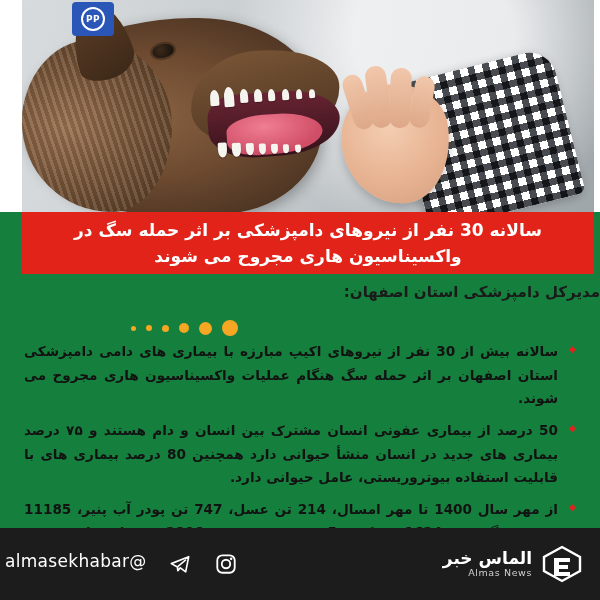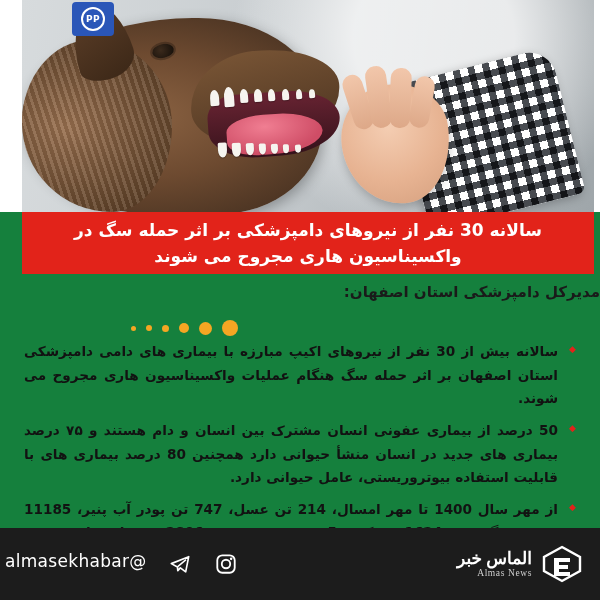--- a/index.html
+++ b/index.html
@@ -219,21 +219,21 @@
     display: flex; align-items: center;
   }
   .footer-left {
     display: flex; align-items: center; gap: 8px;
     padding-right: 16px; min-width: 190px;
   }
   .almas-logo {
     width: 44px; height: 40px;
     display: flex; align-items: center; justify-content: center;
   }
-  .almas-text { color: #fff; line-height: 1.15; font-family: Liberation Serif, serif; }
+  .almas-text { color: #fff; line-height: 1.15; }
   .almas-fa { font-size: 17px; font-weight: bold; }
   .almas-en { font-size: 9.5px; color: #cfcfcf; letter-spacing: .6px; }
   .footer-right {
     margin-right: auto;
     display: flex; align-items: flex-start; gap: 20px;
     padding-left: 5px;
   }
   .social-ico {
     width: 26px; height: 26px;
     display: flex; align-items: center; justify-content: center;

